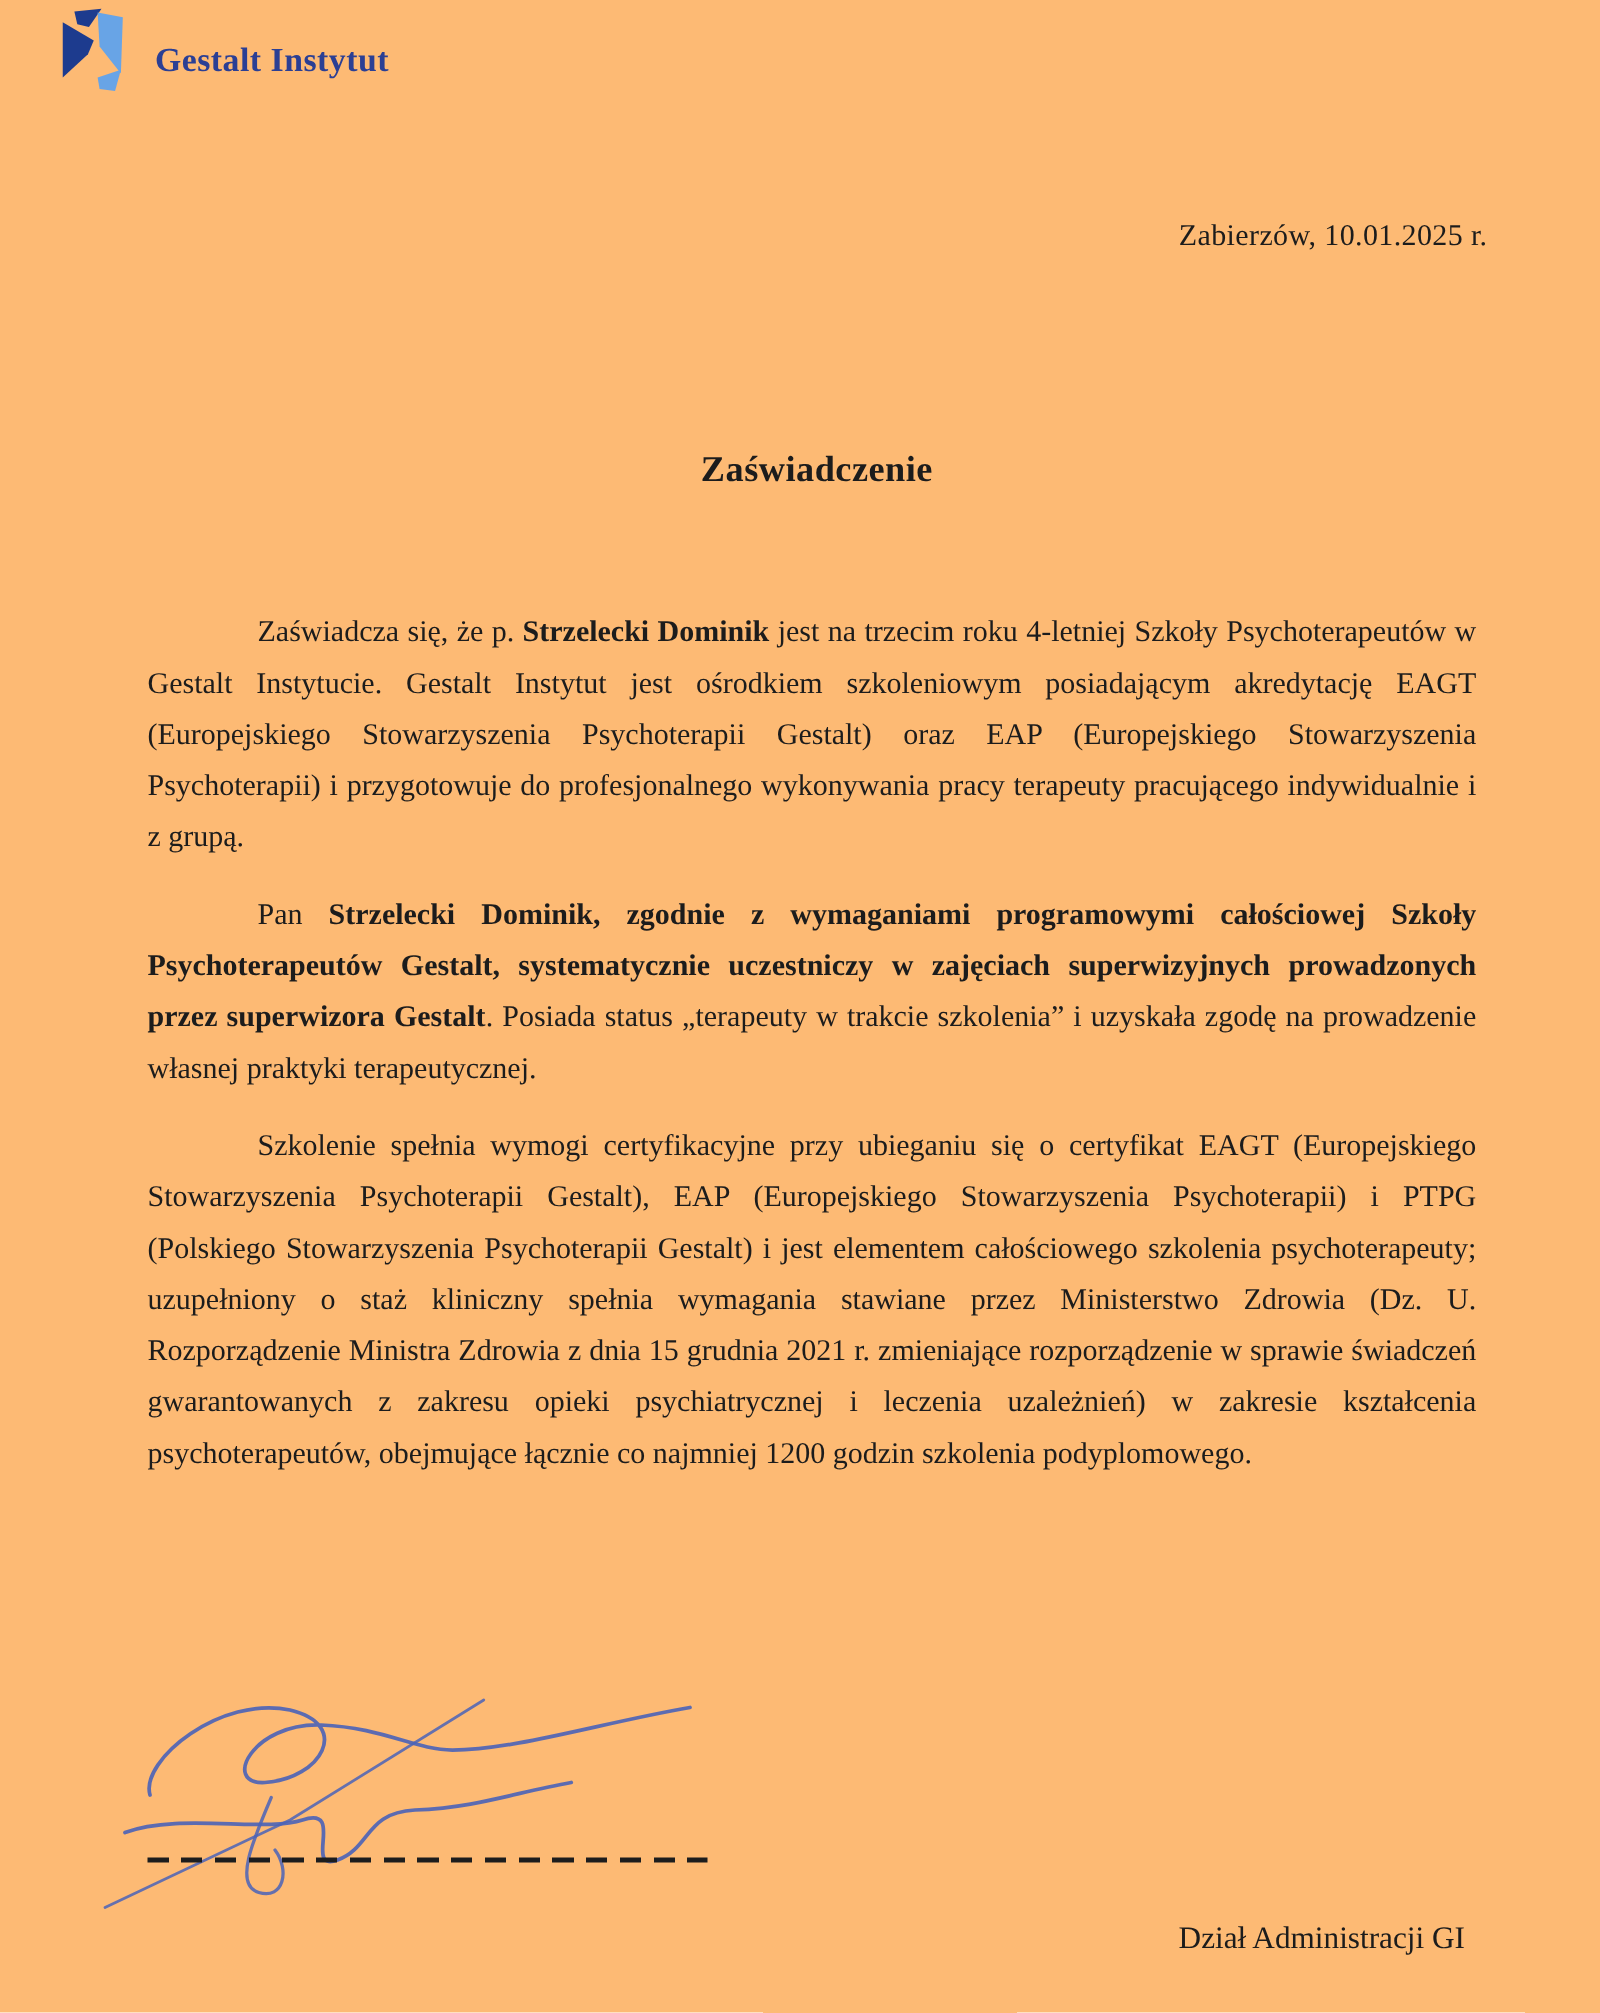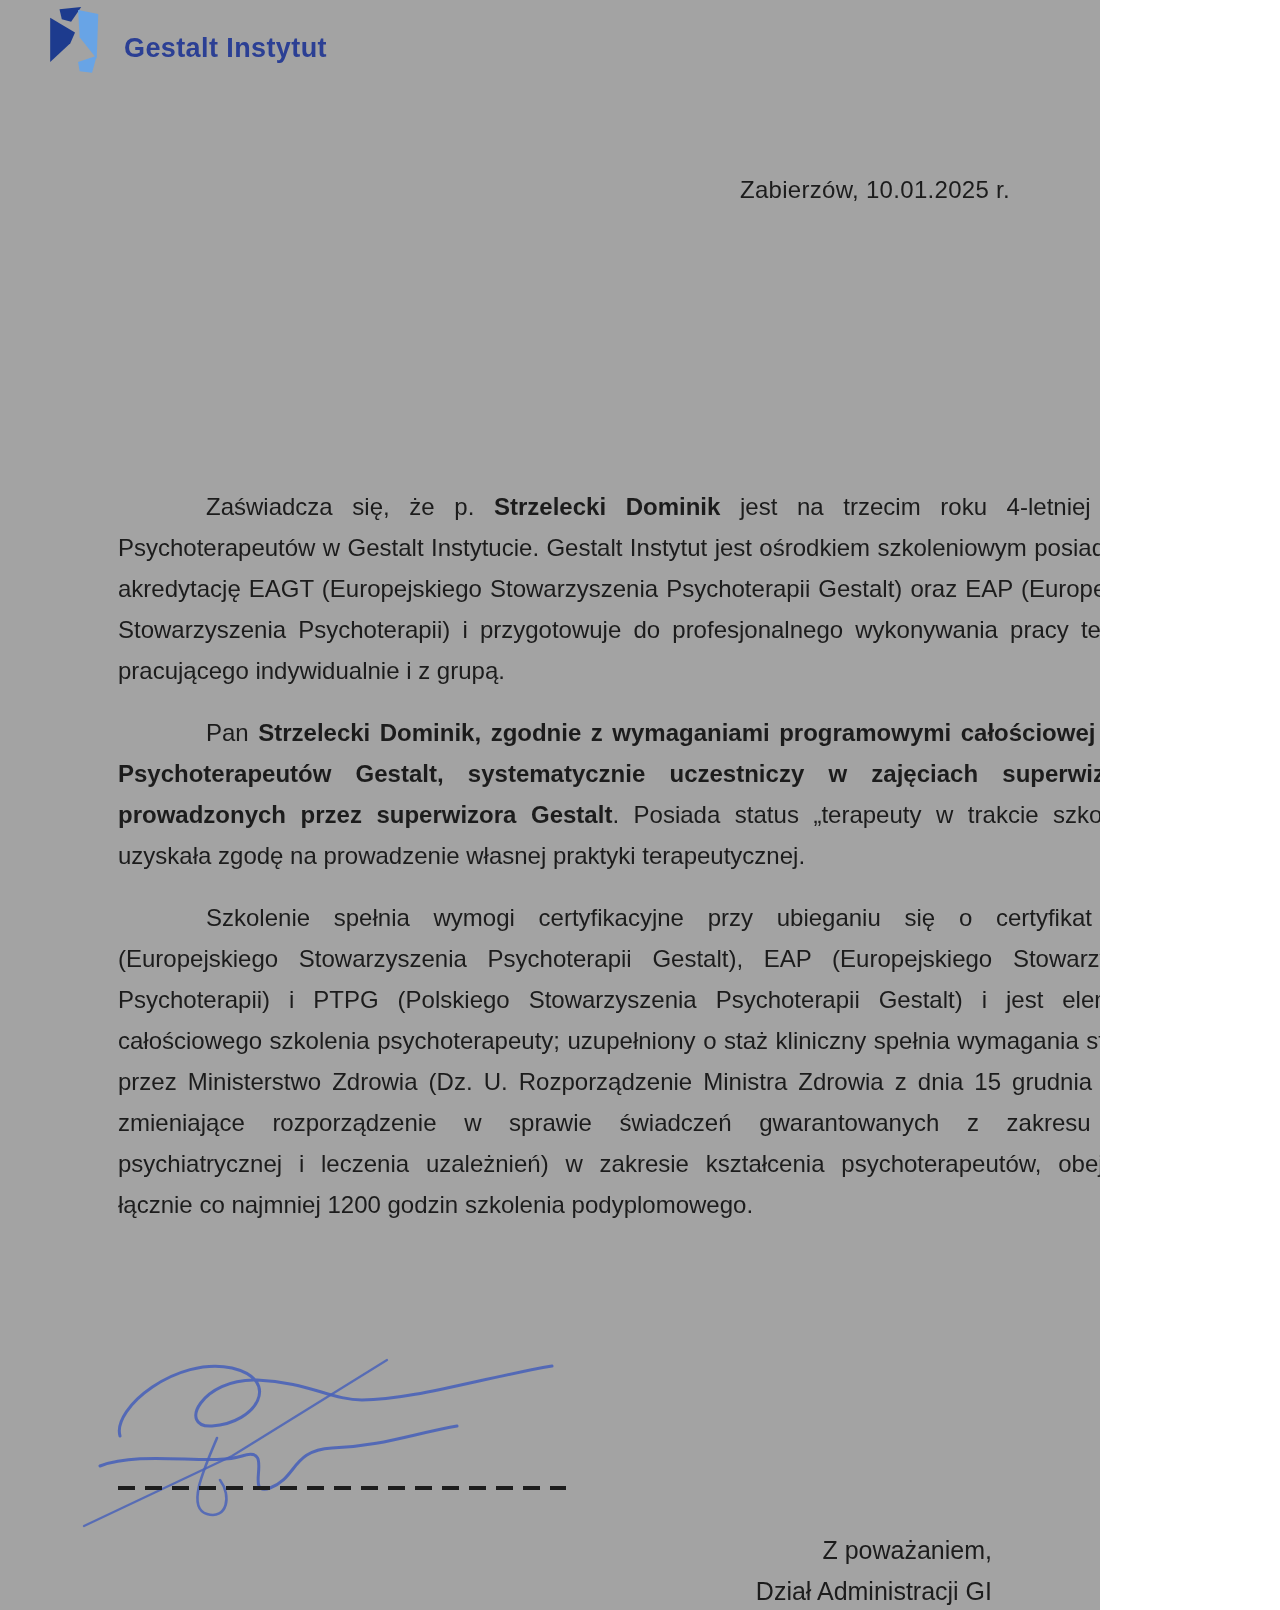--- a/index.html
+++ b/index.html
@@ -1,21 +1,21 @@
 <!DOCTYPE html>
 <html><head>
 <meta charset="utf-8">
 <style>
   html, body { margin: 0; padding: 0; background: #ffffff; }
   .page {
     position: relative;
-    width: 1100px;
+    width: 1280px;
     height: 1610px;
-    background: #a3a3a3;
-    font-family: Liberation Sans, sans-serif;
+    background: #fdba74;
+    font-family: Liberation Serif, serif;
     color: #1c1c1c;
     overflow: hidden;
   }
 
   
   .logo {
     position: absolute;
     top: 6px;
     left: 44px;
     display: flex;
@@ -109,36 +109,36 @@
       <polygon points="20,4 48,1 35,20 23,17" fill="#1d3b8e"></polygon>
       <polygon points="44,5 70,10 68,68 46,40" fill="#68a4e6"></polygon>
       <polygon points="8,15 40,34 34,48 8,72" fill="#1d3b8e"></polygon>
       <polygon points="44,72 68,64 62,86 46,84" fill="#68a4e6"></polygon>
     </svg>
     <div class="logo-text">Gestalt Instytut</div>
   </div>
 
   <div class="date-line">Zabierzów, 10.01.2025 r.</div>
 
+  <div class="doc-title">Zaświadczenie</div>
 
   <div class="doc-body">
     <p><span>Zaświadcza się, że p. </span><b>Strzelecki Dominik</b><span> jest na trzecim roku 4-letniej Szkoły Psychoterapeutów w Gestalt Instytucie. Gestalt Instytut jest ośrodkiem szkoleniowym posiadającym akredytację EAGT (Europejskiego Stowarzyszenia Psychoterapii Gestalt) oraz EAP (Europejskiego Stowarzyszenia Psychoterapii) i przygotowuje do profesjonalnego wykonywania pracy terapeuty pracującego indywidualnie i z grupą.</span></p>
     <p><span>Pan </span><b>Strzelecki Dominik, zgodnie z wymaganiami programowymi całościowej Szkoły Psychoterapeutów Gestalt, systematycznie uczestniczy w zajęciach superwizyjnych prowadzonych przez superwizora Gestalt</b><span>. Posiada status „terapeuty w trakcie szkolenia” i uzyskała zgodę na prowadzenie własnej praktyki terapeutycznej.</span></p>
     <p><span>Szkolenie spełnia wymogi certyfikacyjne przy ubieganiu się o certyfikat EAGT (Europejskiego Stowarzyszenia Psychoterapii Gestalt), EAP (Europejskiego Stowarzyszenia Psychoterapii) i PTPG (Polskiego Stowarzyszenia Psychoterapii Gestalt) i jest elementem całościowego szkolenia psychoterapeuty; uzupełniony o staż kliniczny spełnia wymagania stawiane przez Ministerstwo Zdrowia (Dz. U. Rozporządzenie Ministra Zdrowia z dnia 15 grudnia 2021 r. zmieniające rozporządzenie w sprawie świadczeń gwarantowanych z zakresu opieki psychiatrycznej i leczenia uzależnień) w zakresie kształcenia psychoterapeutów, obejmujące łącznie co najmniej 1200 godzin szkolenia podyplomowego.</span></p>
   </div>
 
 
   <div class="signature">
     <svg viewBox="0 0 500 190" xmlns="http://www.w3.org/2000/svg" fill="none" stroke-linecap="round">
       <path d="M 2 188 L 150 118 L 305 22" stroke-width="2.2" opacity="0.85" stroke="#4a63b8"></path>
       <path d="M 38 98 C 30 70, 95 18, 150 30 C 200 42, 175 85, 130 88 C 95 90, 120 40, 175 42 C 225 44, 250 62, 280 62 C 330 62, 400 40, 470 28" stroke-width="3" opacity="0.9" stroke="#4a63b8"></path>
       <path d="M 18 128 C 60 112, 130 128, 160 118 C 195 106, 160 160, 188 150 C 215 140, 210 112, 250 110 C 300 108, 330 96, 375 88" stroke-width="3" opacity="0.9" stroke="#4a63b8"></path>
       <path d="M 135 100 C 120 135, 105 170, 125 176 C 145 182, 150 158, 138 142" stroke-width="2.6" opacity="0.85" stroke="#4a63b8"></path>
     </svg>
   </div>
   <div class="signature-rule"></div>
 
   <div class="closing">
-    <div>Z poważaniem,</div>
     <div>Dział Administracji GI</div>
   </div>
 
 </div>
 
 </body></html>

